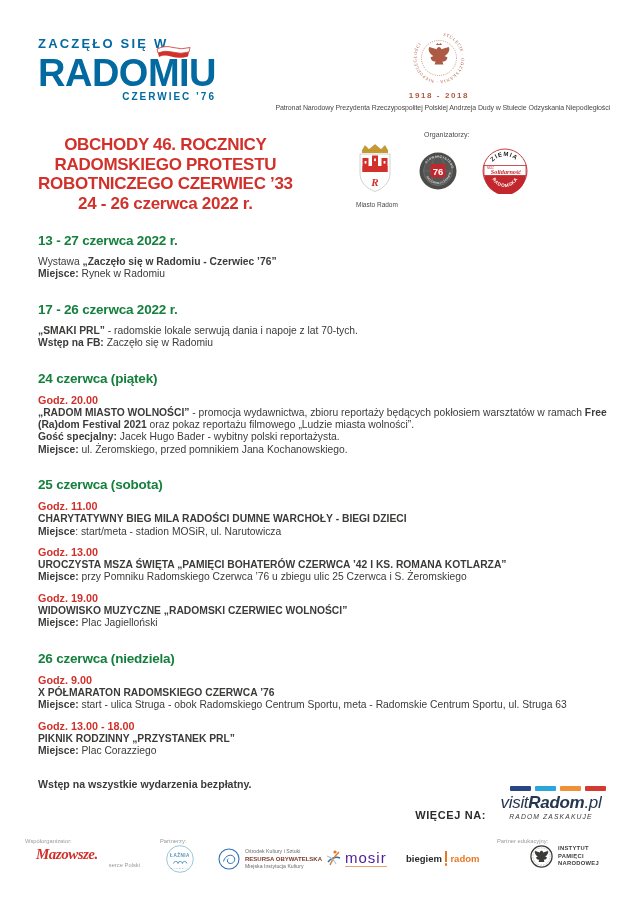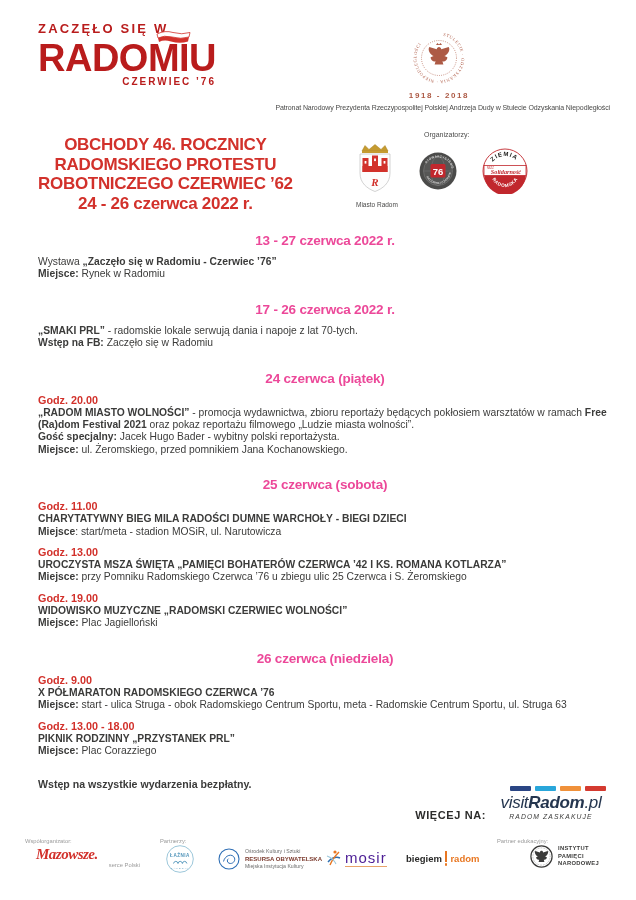--- a/index.html
+++ b/index.html
@@ -1,21 +1,21 @@
 <!DOCTYPE html>
 <html lang="pl"><head>
 <meta charset="utf-8">
 <style>
   html,body{margin:0;padding:0;background:#ffffff;}
   .poster{position:relative;width:636px;height:900px;background:#fff;overflow:hidden;
           font-family:"Liberation Sans",sans-serif;color:#3b3b3a;}
   .b{font-weight:700;}
 
   
-  .logo{position:absolute;left:38px;top:21px;color:#b91c1c;}
+  .logo{position:absolute;left:38px;top:36px;color:#0369a1;}
   .logo-l1{font-size:13px;font-weight:800;letter-spacing:2.2px;}
   .logo-l2{position:relative;font-size:38px;font-weight:800;letter-spacing:-0.5px;line-height:40px;margin-top:2px;}
   .logo-flag{position:absolute;left:118px;top:-7px;}
   .logo-l3{font-size:10px;font-weight:800;letter-spacing:2px;text-align:right;width:178px;margin-top:-2px;}
 
   
   .seal{position:absolute;left:399px;top:30px;width:80px;text-align:center;color:#ad5a45;}
   .seal-years{font-size:8px;font-weight:600;letter-spacing:1.6px;margin-top:1px;}
 
   .patronage{position:absolute;right:26px;top:104px;font-size:7px;color:#4a4a49;letter-spacing:-0.1px;white-space:nowrap;}
@@ -27,21 +27,21 @@
   
   .org-label{position:absolute;left:424px;top:131px;font-size:7px;color:#4a4a49;}
   .crest{position:absolute;left:356px;top:142px;width:38px;text-align:center;}
   .crest-caption{font-size:6.5px;color:#4a4a49;margin-top:3px;white-space:nowrap;}
   .badge76{position:absolute;left:419px;top:152px;}
   .ziemia{position:absolute;left:482px;top:148px;}
 
   
   .schedule{position:absolute;left:38px;top:233px;width:574px;}
   .sec{margin-bottom:21px;}
-  .sec-h{color:#ec4899;font-size:13.5px;font-weight:800;line-height:15px;margin-bottom:4px;letter-spacing:-0.2px;text-align:center;}
+  .sec-h{color:#15803d;font-size:13.5px;font-weight:800;line-height:15px;margin-bottom:4px;letter-spacing:-0.2px;}
   .event{margin-top:8px;}
   .event:first-of-type{margin-top:5px;}
   .time{color:#d2312b;font-size:10.8px;font-weight:800;line-height:13px;}
   .line{font-size:10.3px;line-height:12.4px;}
   .note{font-size:10.6px;font-weight:800;margin-top:12px;}
 
   
   .more-label{position:absolute;right:150px;top:809px;font-size:11px;font-weight:800;letter-spacing:0.6px;color:#2c2c2b;}
   .visitradom{position:absolute;right:30px;top:786px;width:110px;text-align:center;font-style:italic;}
   .vr-bars{display:flex;justify-content:flex-end;gap:4px;margin-bottom:3px;}
@@ -99,21 +99,21 @@
       <path d="M28 17 c-1.2 0 -2.2 1 -2.2 2.2 l-7.5 -2.2 c-2 3.2 1.2 8 4.3 9 l-3 1.2 c0 3 3 5 5 4 l-1 3.4 h8.8 l-1 -3.4 c2 1 5 -1 5 -4 l-3 -1.2 c3.1 -1 6.3 -5.8 4.3 -9 l-7.5 2.2 c0 -1.2 -1 -2.2 -2.2 -2.2 z" fill="#ad5a45"></path>
     </svg>
     <div class="seal-years">1918 - 2018</div>
   </div>
 
   <div class="patronage">Patronat Narodowy Prezydenta Rzeczypospolitej Polskiej Andrzeja Dudy w Stulecie Odzyskania Niepodległości</div>
 
   <div class="title">
     <div>OBCHODY 46. ROCZNICY</div>
     <div>RADOMSKIEGO PROTESTU</div>
-    <div>ROBOTNICZEGO CZERWIEC ’62</div>
+    <div>ROBOTNICZEGO CZERWIEC ’33</div>
     <div>24 - 26 czerwca 2022 r.</div>
   </div>
 
   <div class="org-label">Organizatorzy:</div>
 
   <div class="crest">
     <svg width="38" height="52" viewBox="0 0 38 52">
       <path d="M6,9 L9,3.5 L13,7.5 L19,2.5 L25,7.5 L29,3.5 L32,9 Z" fill="#c59b30" stroke="#a98325" stroke-width="0.5"></path>
       <rect x="6" y="9" width="26" height="2" fill="#c59b30"></rect>
       <path d="M4,12 H34 V31 C34,41 27,46.5 19,49.5 C11,46.5 4,41 4,31 Z" fill="#fdfdfd" stroke="#b5b5b5" stroke-width="0.6"></path>

